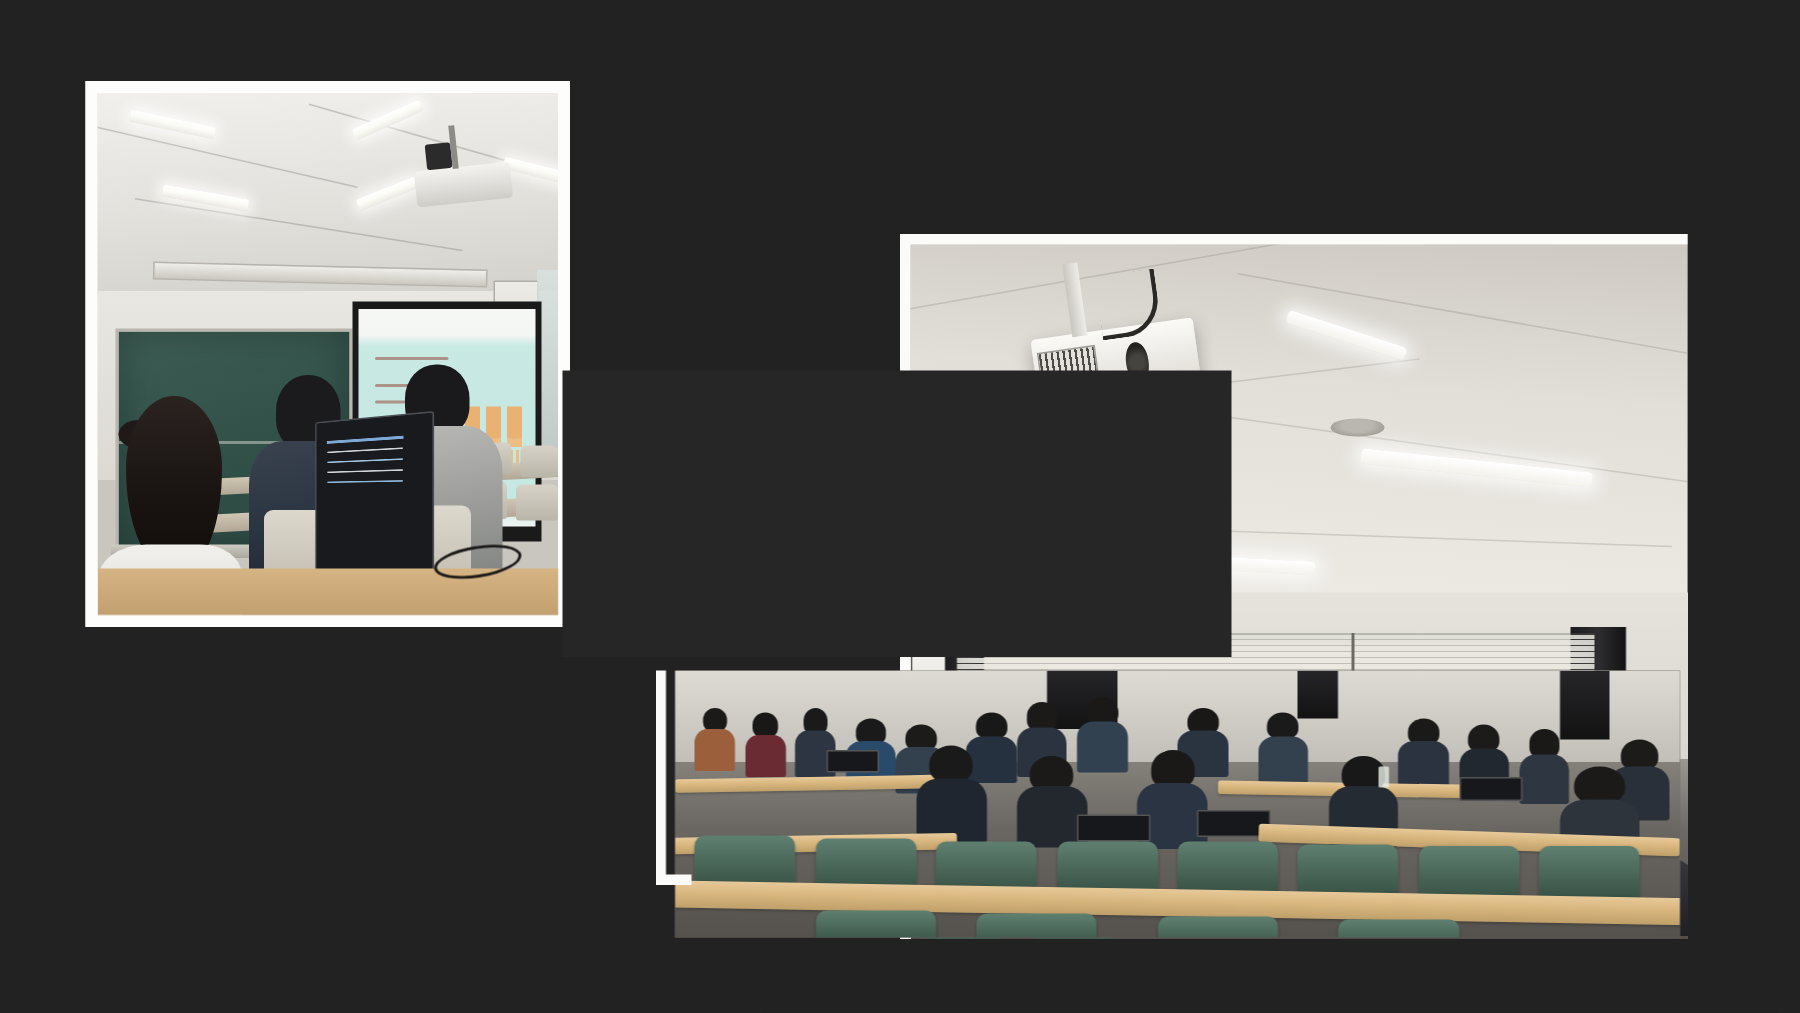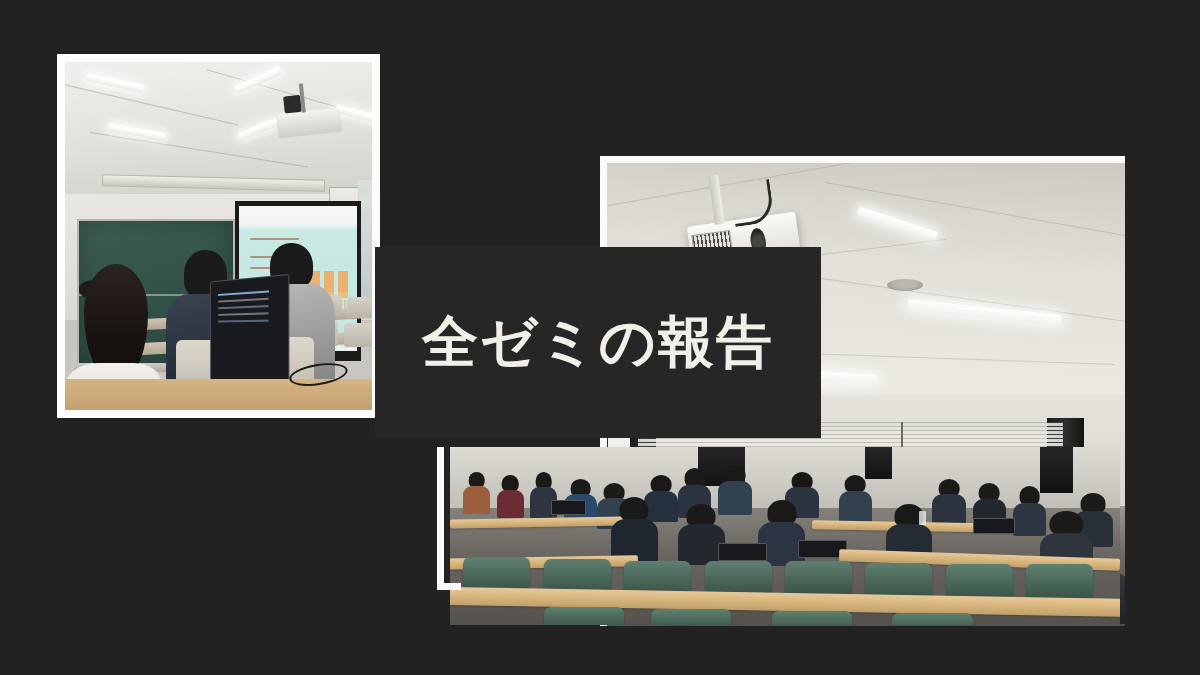--- a/index.html
+++ b/index.html
@@ -711,16 +711,15 @@
       <div class="p3-seat" style="left:14%;top:90%;width:12%;height:14%;"></div>
       <div class="p3-seat" style="left:30%;top:91%;width:12%;height:14%;"></div>
       <div class="p3-seat" style="left:48%;top:92%;width:12%;height:14%;"></div>
       <div class="p3-seat" style="left:66%;top:93%;width:12%;height:14%;"></div>
     </div>
   </div>
 
   <div id="hall-frame"></div>
 
   <div id="title-panel">
-    <div id="title-line-2">全ゼミの報告</div>
   </div>
 
 </div>
 
 </body></html>

